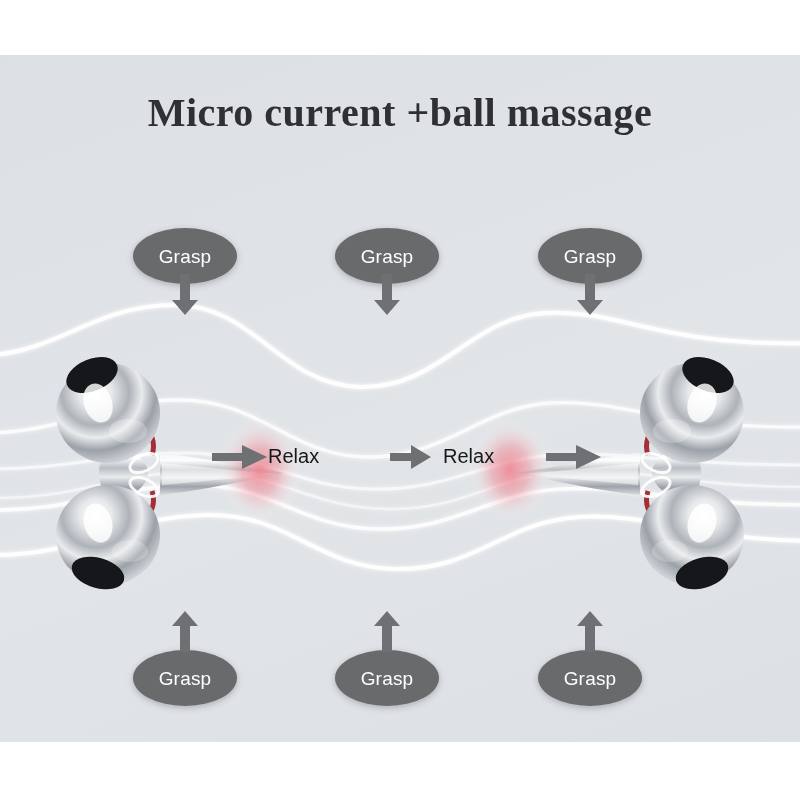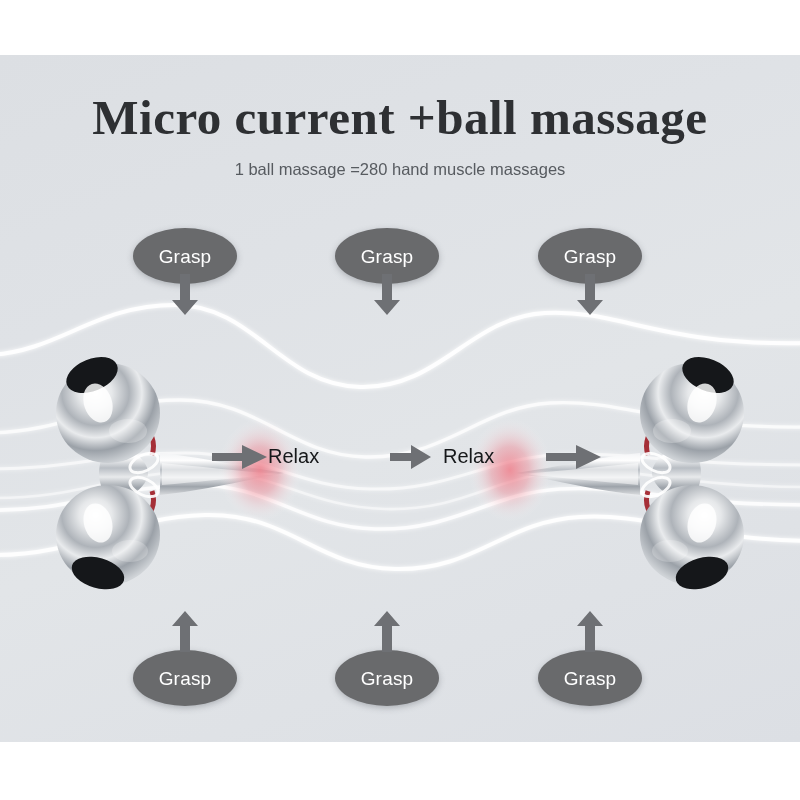--- a/index.html
+++ b/index.html
@@ -36,21 +36,21 @@
   }
   
   .title {
     position: absolute;
     left: 0;
     top: 92px;
     width: 800px;
     text-align: center;
     font-family: "Liberation Serif", "DejaVu Serif", serif;
     font-weight: bold;
-    font-size: 49px;
+    font-size: 40px;
     letter-spacing: 0.5px;
     color: #2e3033;
     line-height: 1.05;
     white-space: nowrap;
   }
   .subtitle {
     position: absolute;
     left: 0;
     top: 160px;
     width: 800px;
@@ -289,15 +289,14 @@
     </div>
     <svg class="garrow" width="28" height="42" viewBox="0 0 28 42">
       <path d="M 14 1 L 27 16 L 19 16 L 19 42 L 9 42 L 9 16 L 1 16 Z" fill="#6e7074"></path>
     </svg>
   </div>
 
   <div class="bg-top-white"></div>
   <div class="bg-bottom-white"></div>
 
   <div class="title">Micro current +ball massage</div>
-  <div class="subtitle">1 ball massage =280 hand muscle massages</div>
 
 </div>
 
 </body></html>

